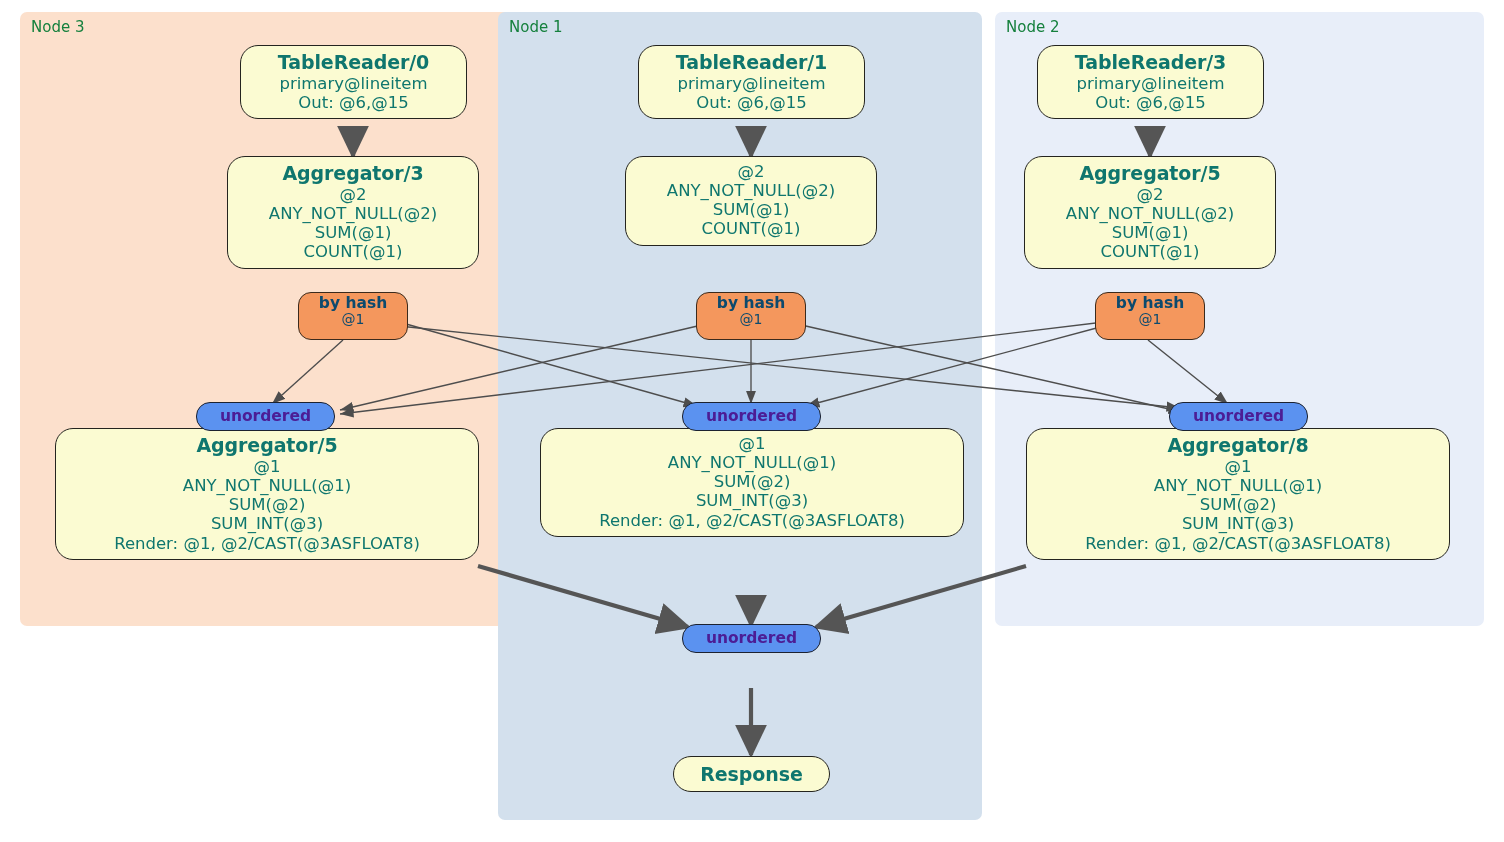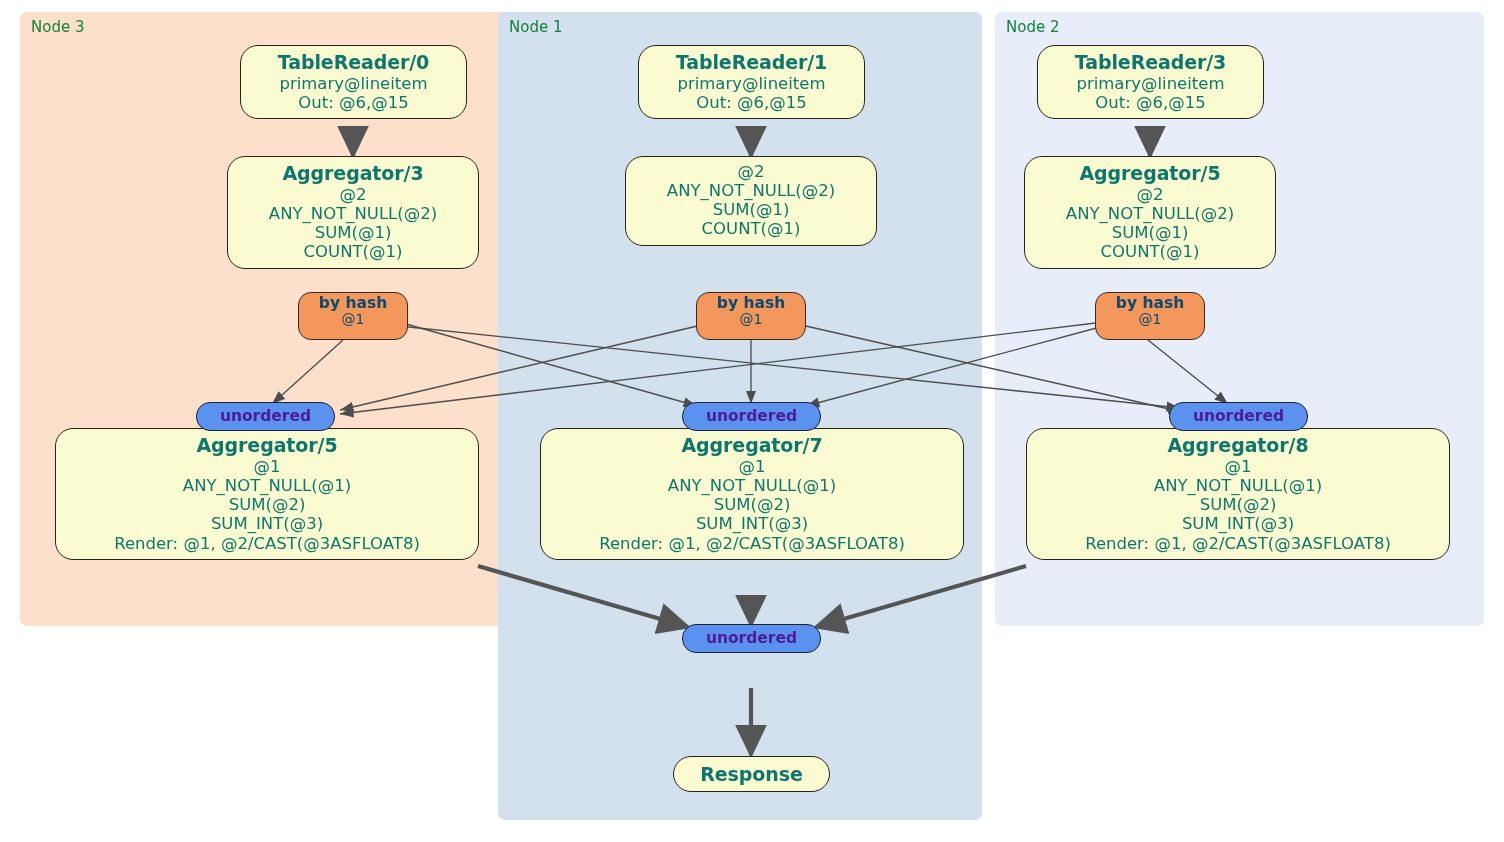--- a/index.html
+++ b/index.html
@@ -217,21 +217,20 @@
   </div>
 
   <div class="router-hash" style="left:696px; top:292px; width:110px; height:48px;">
     <span class="rtitle">by hash</span>
     <span class="rsub">@1</span>
   </div>
 
   <div class="router-unordered" style="left:682px; top:402px; width:139px; height:29px;">unordered</div>
 
   <div class="proc" style="left:540px; top:428px; width:424px;">
-    <span class="ttl">Aggregator/7</span>
     <span class="ln">@1</span>
     <span class="ln">ANY_NOT_NULL(@1)</span>
     <span class="ln">SUM(@2)</span>
     <span class="ln">SUM_INT(@3)</span>
     <span class="ln">Render: @1, @2/CAST(@3ASFLOAT8)</span>
   </div>
 
   <div class="router-unordered" style="left:682px; top:624px; width:139px; height:29px;">unordered</div>
 
 

